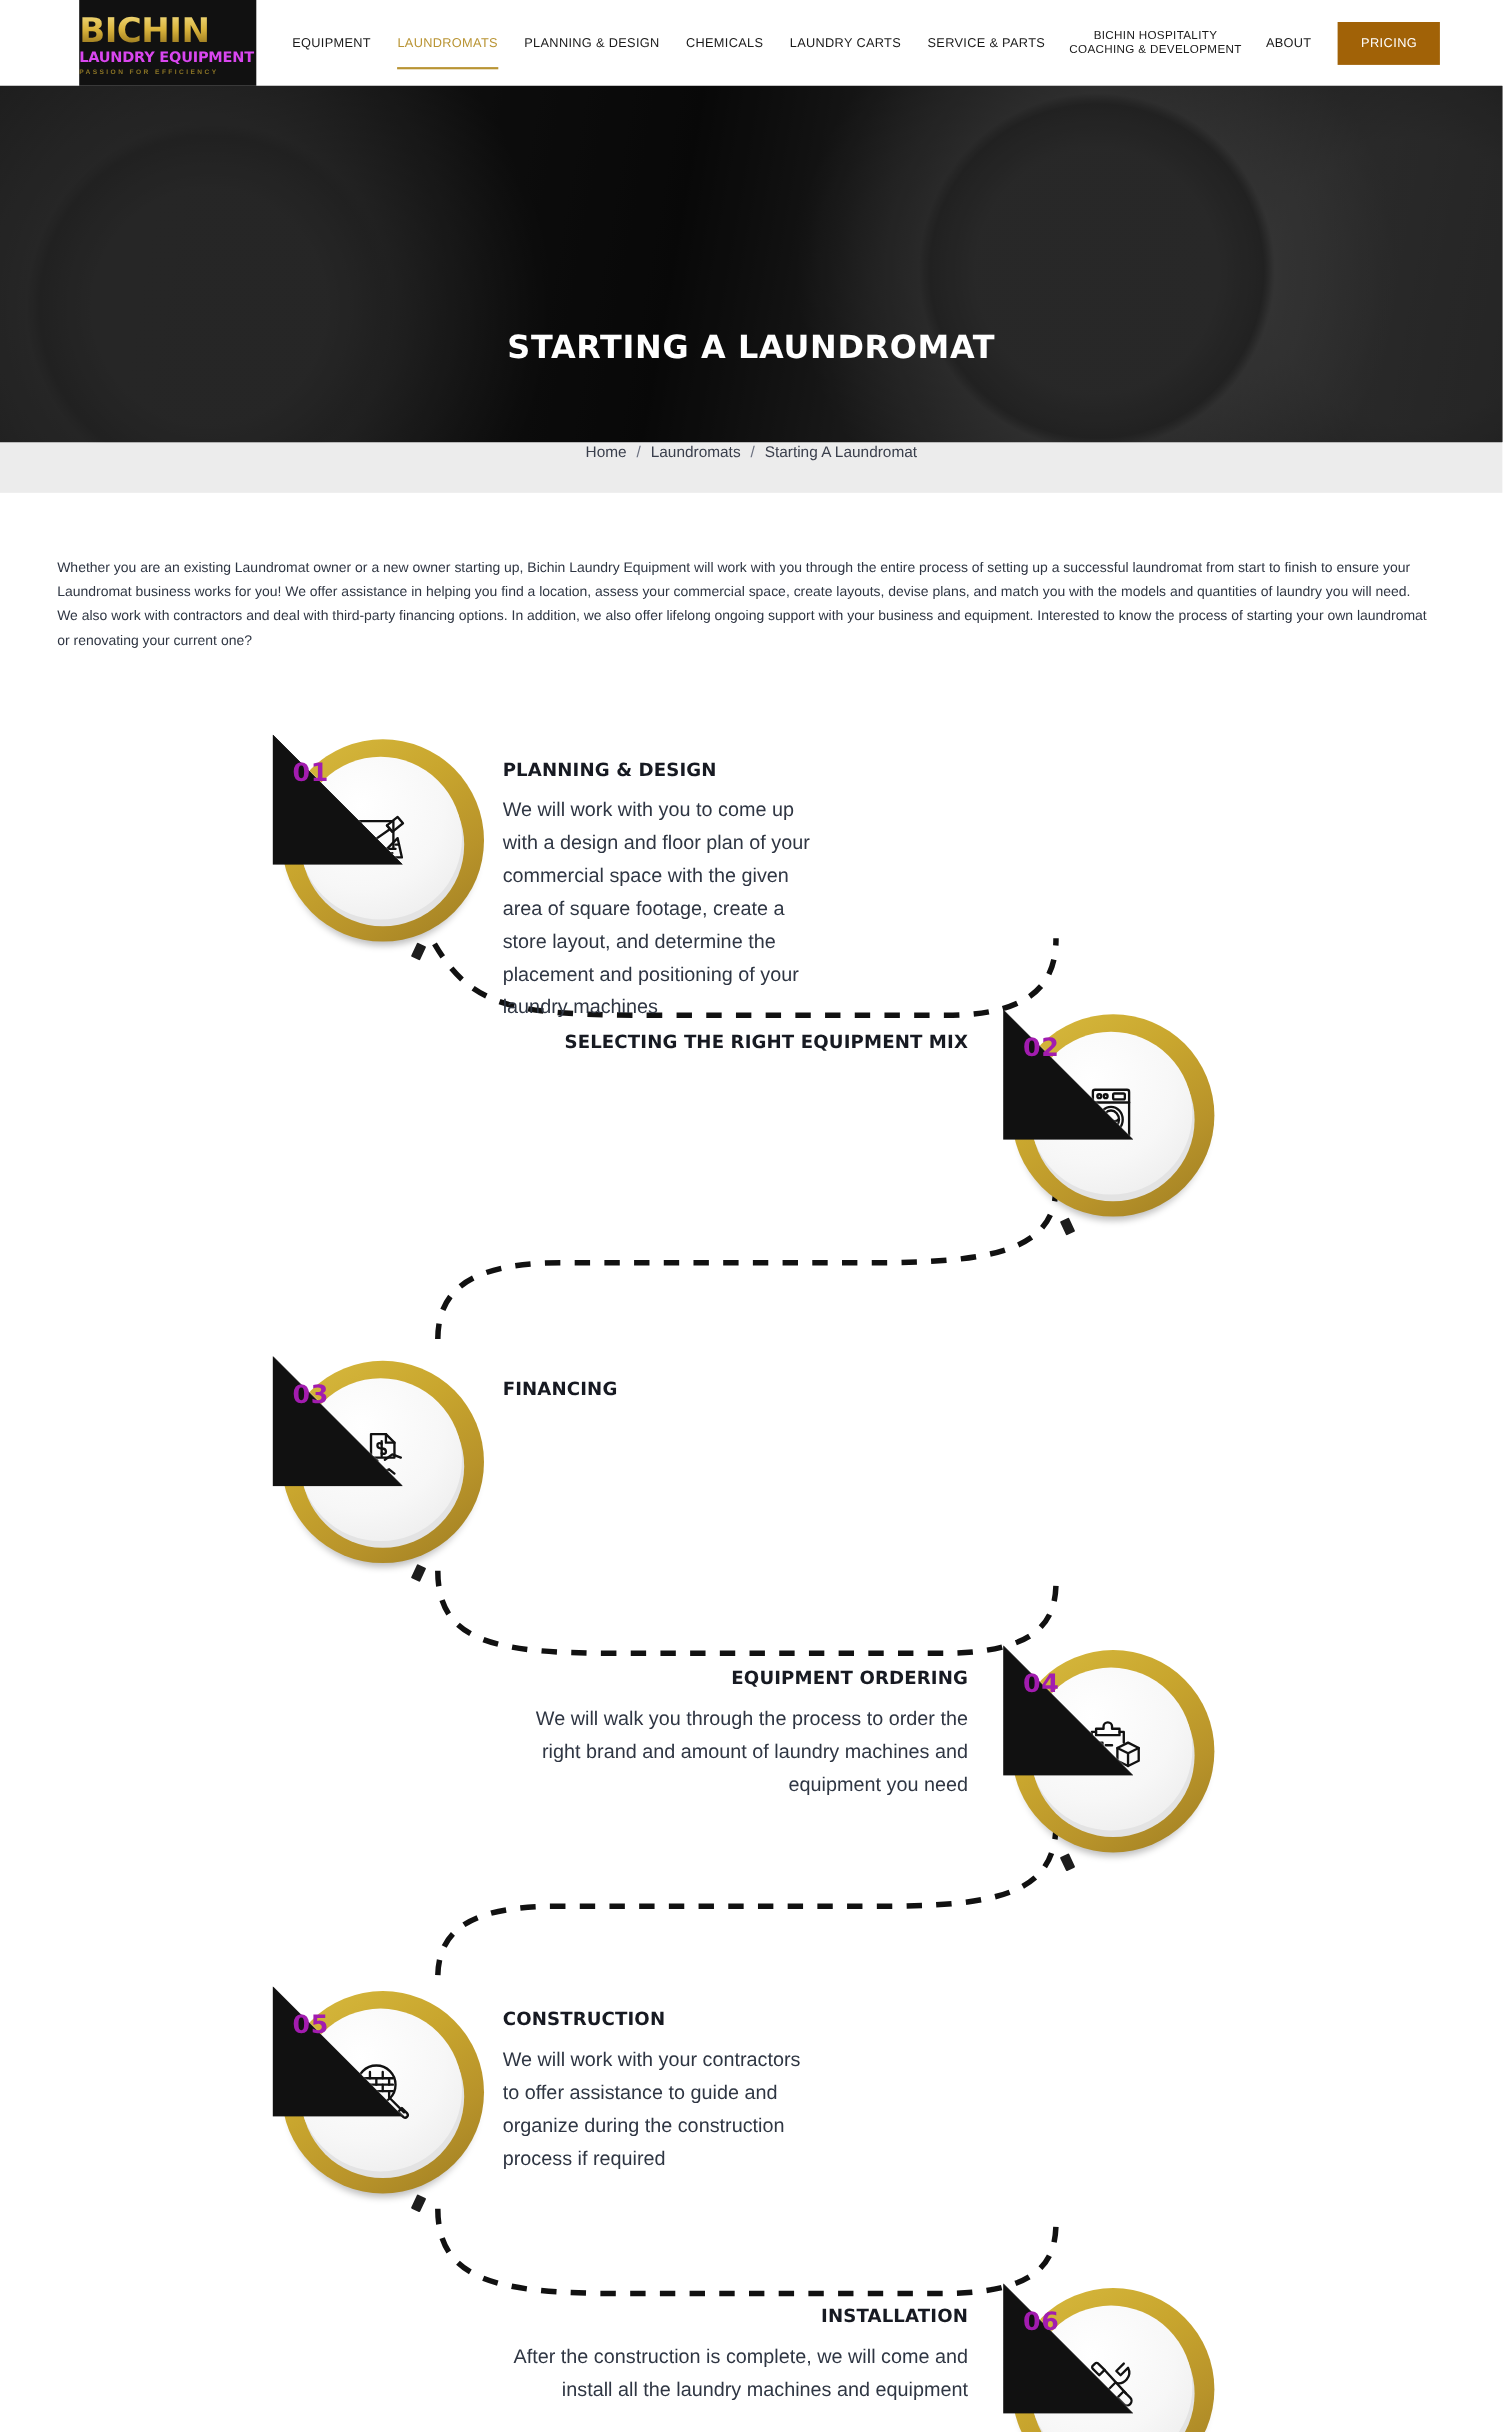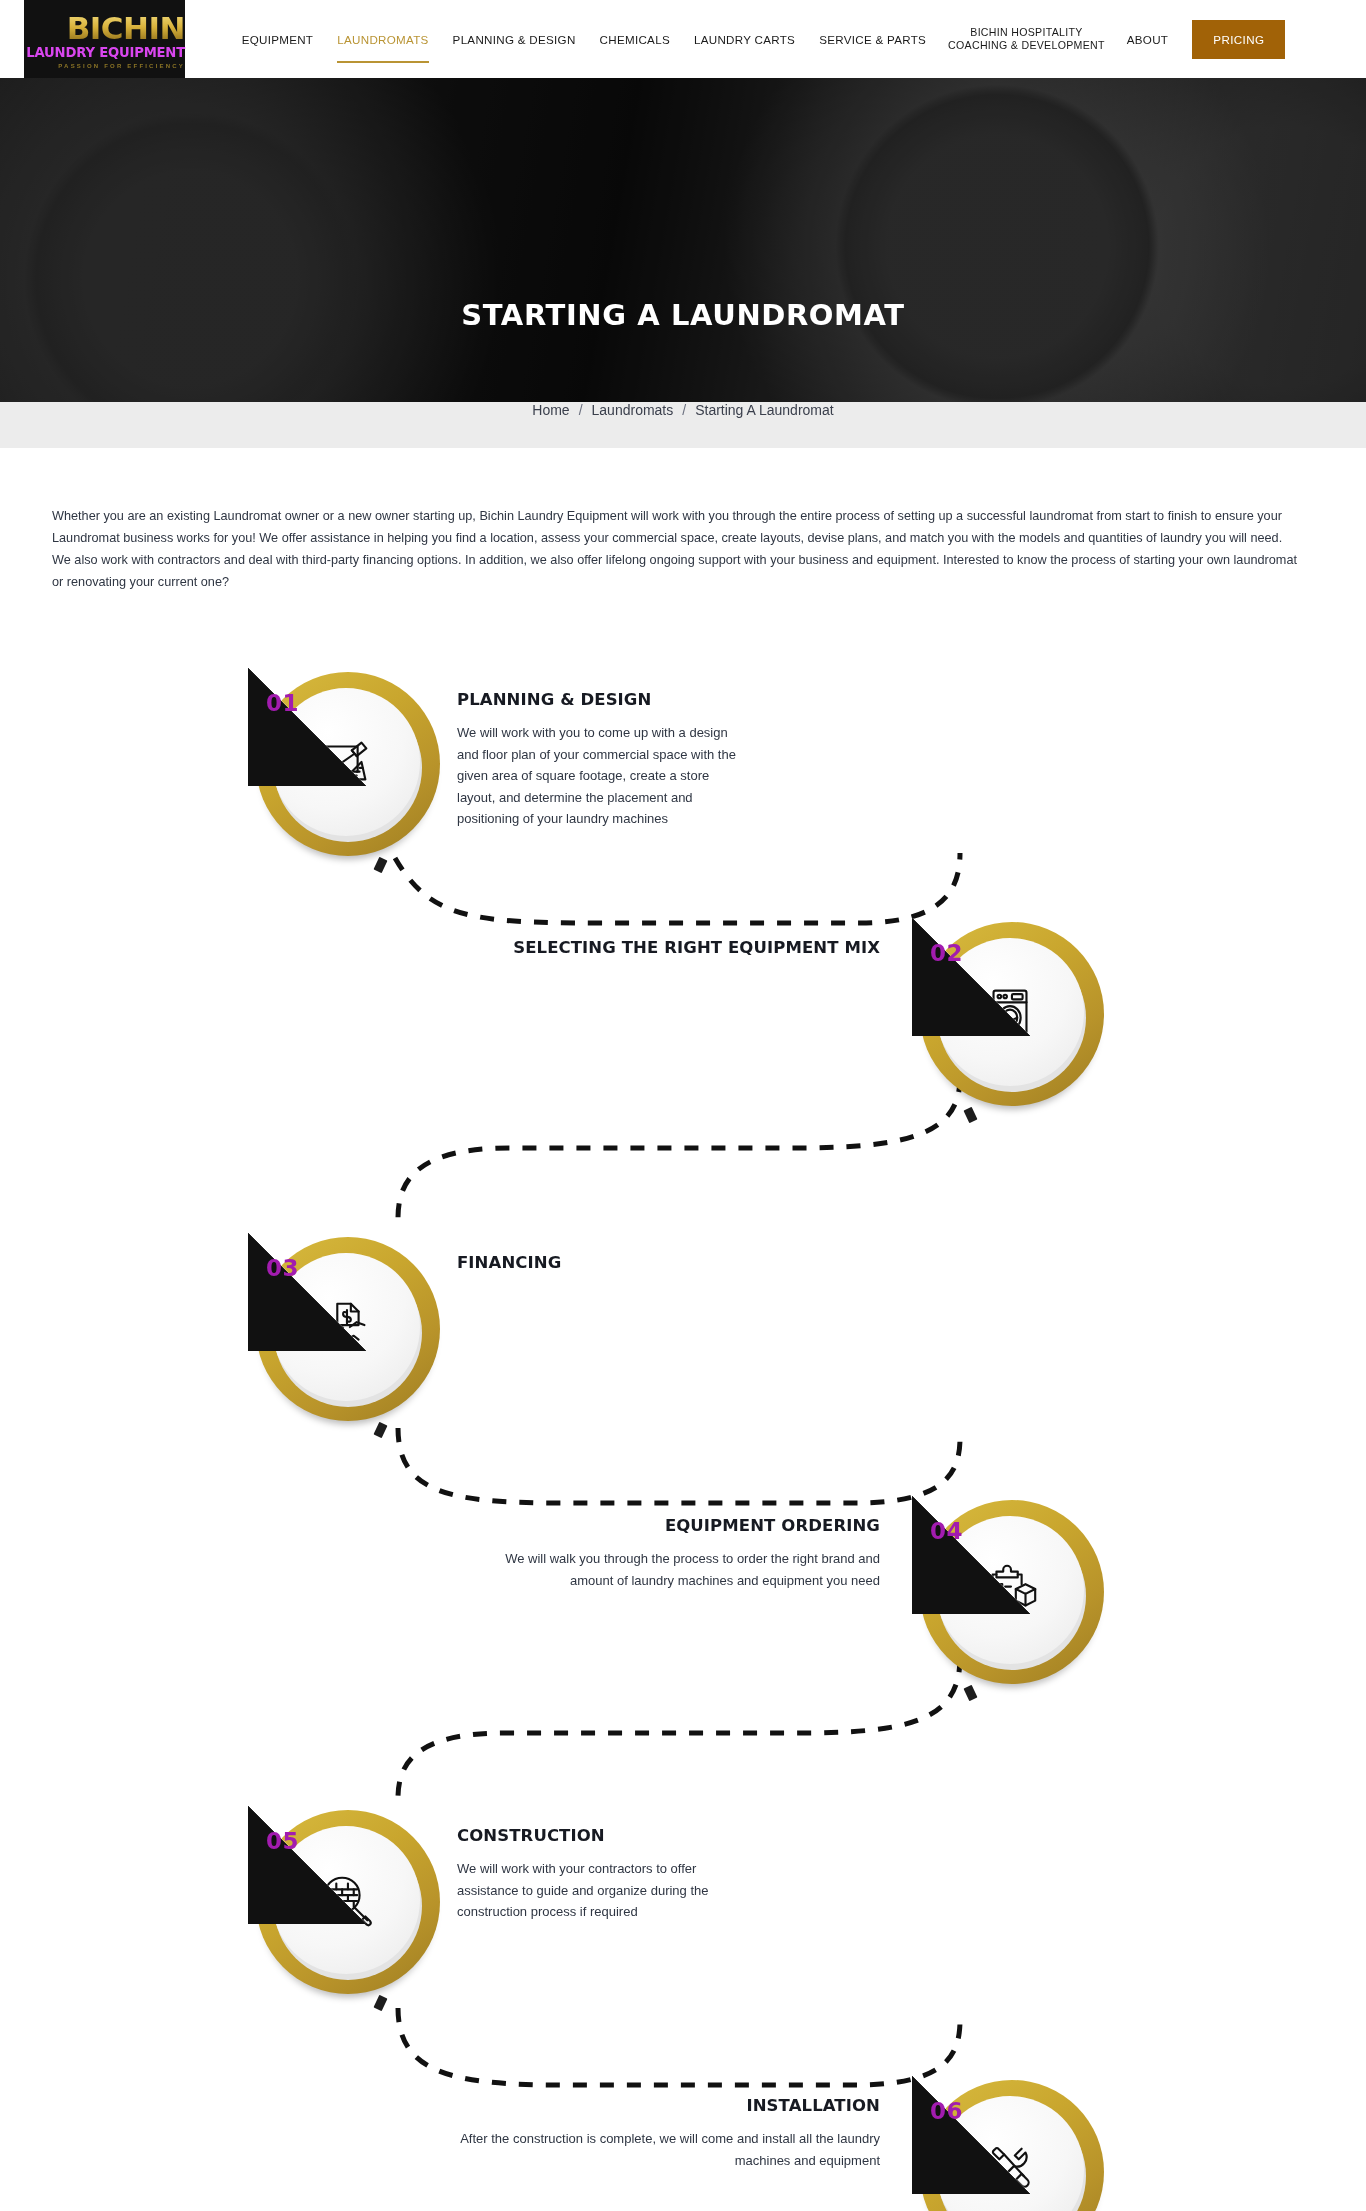--- a/index.html
+++ b/index.html
@@ -16,25 +16,25 @@
     position: relative;
     width: 1366px;
     height: 78px;
     background: #ffffff;
     display: flex;
     align-items: stretch;
   }
   .logo-box {
     width: 161px;
     height: 78px;
-    margin-left: 24px;
+    margin-left: 72px;
     background: #111111;
     display: flex;
     flex-direction: column;
-    align-items: flex-end;
+    align-items: flex-start;
     justify-content: center;
     padding-top: 4px;
     flex: 0 0 auto;
   }
   .logo-main {
     font-family: "DejaVu Sans", sans-serif;
     font-weight: bold;
     font-size: 31px;
     letter-spacing: -0.5px;
     line-height: 1;
@@ -217,21 +217,21 @@
   .step-text h3 {
     font-family: "DejaVu Sans", sans-serif;
     font-weight: bold;
     font-size: 16.5px;
     letter-spacing: 0.1px;
     color: #171a22;
     margin-bottom: 12px;
     line-height: 1.22;
   }
   .step-text p {
-    font-size: 13px;
+    font-size: 18px;
     line-height: 1.66;
     color: #2f3643;
   }
   .step-text.right-align { text-align: right; }
 
   .connector { position: absolute; }
   .connector svg { display: block; overflow: visible; }
 
   .dash { fill: none; stroke: #111111; stroke-width: 5; stroke-dasharray: 14 13; stroke-linecap: butt; }
 </style>

